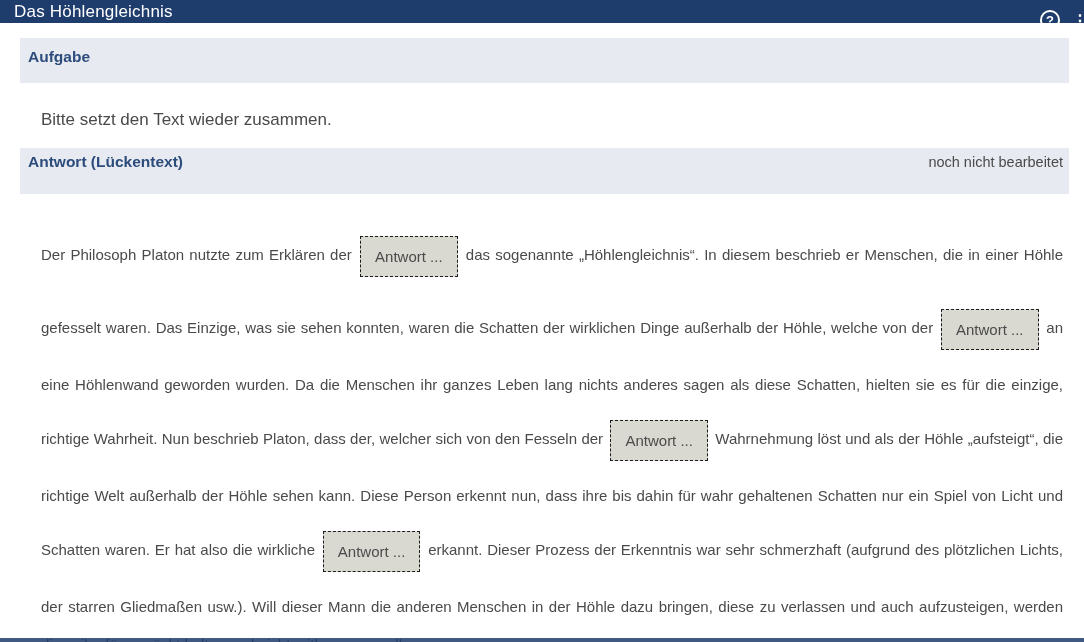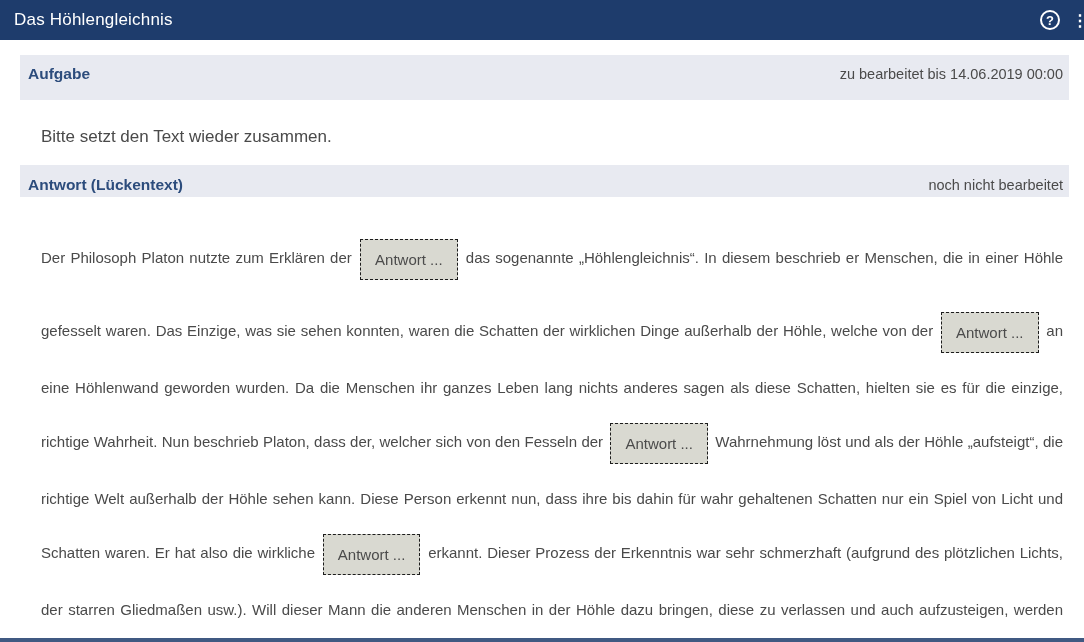--- a/index.html
+++ b/index.html
@@ -6,21 +6,21 @@
   html, body { width: 1084px; height: 642px; overflow: hidden; }
   body {
     font-family: "Liberation Sans", sans-serif;
     background: #ffffff;
     position: relative;
     color: var(--body_text, #4a4a4a);
   }
 
   
   .titlebar {
-    height: 40px;
+    height: 23px;
     background: var(--header_bg, #1e3c6c);
     display: flex;
     align-items: center;
     padding: 0 14px;
     position: relative;
     overflow: hidden;
   }
   .titlebar h1 {
     color: #ffffff;
     font-size: 17px;
@@ -64,21 +64,21 @@
 
   .panel-header {
     background: var(--panel_bg, #e8eaf1);
     display: flex;
     justify-content: space-between;
     align-items: flex-start;
     padding: 10px 6px 0 8px;
     gap: 40px;
   }
   .panel-header.task { height: 45px; }
-  .panel-header.answer { height: 32px; padding-top: 11px; margin-top: 18px; }
+  .panel-header.answer { height: 46px; padding-top: 5px; margin-top: 18px; }
   .panel-title {
     color: var(--panel_title, #2c4c7c);
     font-size: 15.5px;
     font-weight: 700;
   }
   .panel-meta {
     color: #4a4a4a;
     font-size: 14.5px;
     padding-top: 1px;
   }
@@ -151,21 +151,20 @@
   <div class="titlebar-icons">
     <span class="help-icon">?</span>
     <span class="kebab-icon">⋮</span>
   </div>
 </header>
 
 <div class="container">
 
   <div class="panel-header task">
     <span class="panel-title">Aufgabe</span>
-    <span class="panel-meta">zu bearbeitet bis 14.06.2019 00:00</span>
   </div>
 
   <p class="instruction">Bitte setzt den Text wieder zusammen.</p>
 
   <div class="panel-header answer">
     <span class="panel-title">Antwort (Lückentext)</span>
     <span class="panel-meta">noch nicht bearbeitet</span>
   </div>
 
   <p class="cloze" id="cloze"><span> Der Philosoph Platon nutzte zum Erklären der </span><span class="drop-zone">Antwort ...</span><span> das sogenannte „Höhlengleichnis“. In diesem beschrieb er Menschen, die in einer Höhle gefesselt waren. Das Einzige, was sie sehen konnten, waren die Schatten der wirklichen Dinge außerhalb der Höhle, welche von der </span><span class="drop-zone">Antwort ...</span><span> an eine Höhlenwand geworden wurden. Da die Menschen ihr ganzes Leben lang nichts anderes sagen als diese Schatten, hielten sie es für die einzige, richtige Wahrheit. Nun beschrieb Platon, dass der, welcher sich von den Fesseln der </span><span class="drop-zone">Antwort ...</span><span> Wahrnehmung löst und als der Höhle „aufsteigt“, die richtige Welt außerhalb der Höhle sehen kann. Diese Person erkennt nun, dass ihre bis dahin für wahr gehaltenen Schatten nur ein Spiel von Licht und Schatten waren. Er hat also die wirkliche </span><span class="drop-zone">Antwort ...</span><span> erkannt. Dieser Prozess der Erkenntnis war sehr schmerzhaft (aufgrund des plötzlichen Lichts, der starren Gliedmaßen usw.). Will dieser Mann die anderen Menschen in der Höhle dazu bringen, diese zu verlassen und auch aufzusteigen, werden diese ihn für verrückt halten und nicht mitkommen wollen. </span></p>

